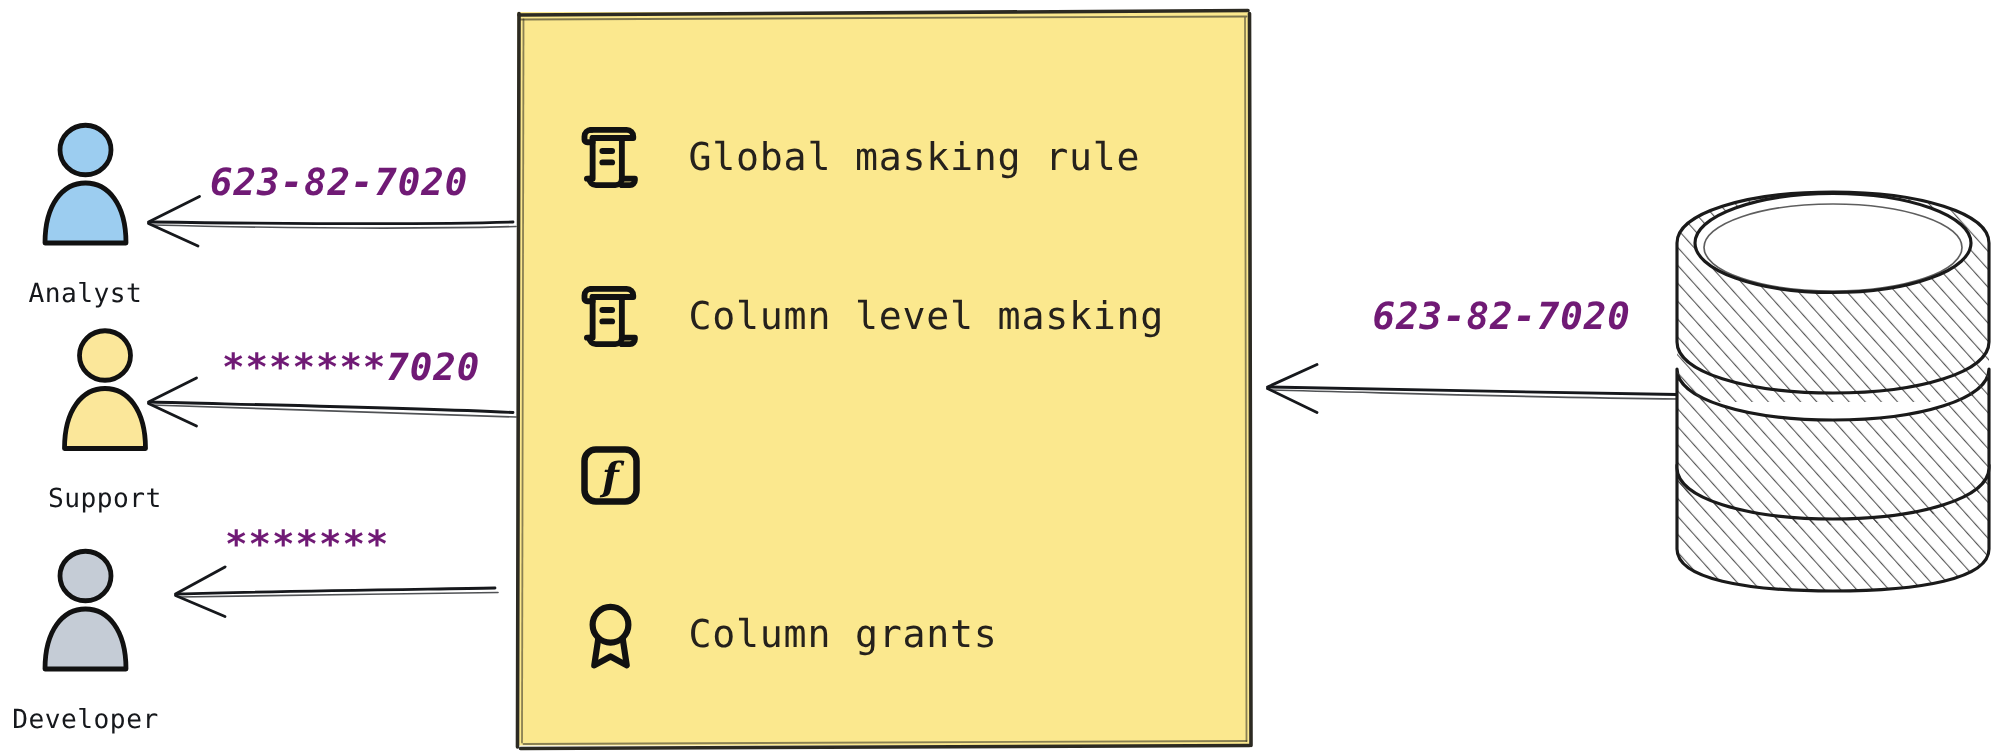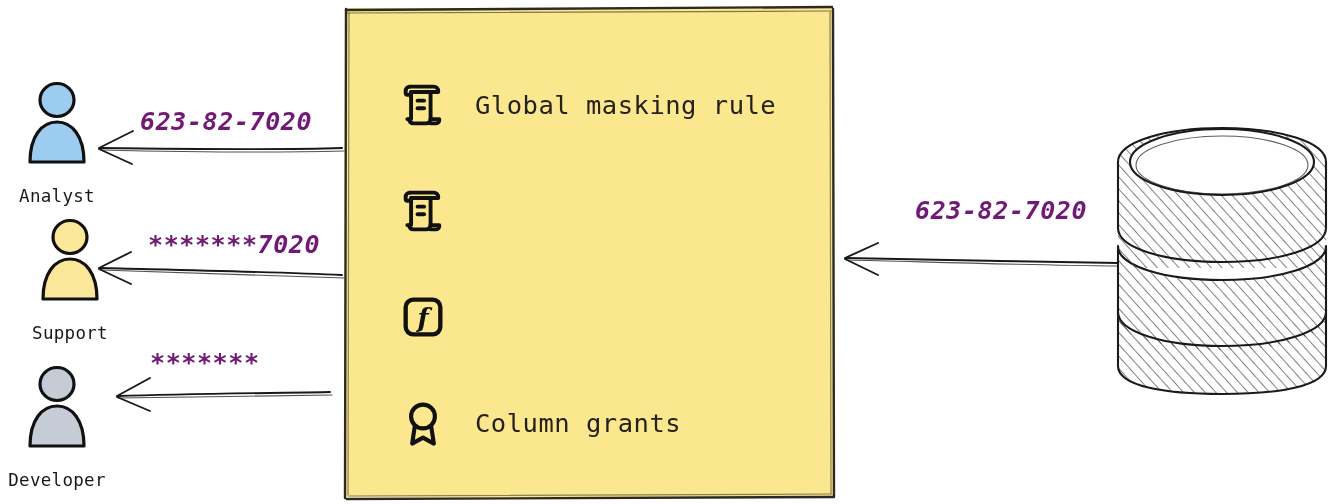--- a/index.html
+++ b/index.html
@@ -39,21 +39,21 @@
     box-sizing: border-box;
   }
 
   .policy-list {
     position: absolute;
     left: 345px;
     top: 8px;
     width: 488px;
     height: 489px;
     box-sizing: border-box;
-    padding: 44px 0 0 52px;
+    padding: 44px 0 0 36px;
     display: flex;
     flex-direction: column;
     justify-content: flex-start;
   }
   .policy-item {
     height: 106px;
     display: flex;
     align-items: center;
     gap: 26px;
   }
@@ -161,20 +161,21 @@
             <path d="M12 7 a4 4 0 0 0 -4 4 v2 a1.6 1.6 0 0 0 1.6 1.6 H13"></path>
             <path d="M13 12 v25 h-3.5"></path>
             <path d="M13 12 h18 v25"></path>
             <path d="M31 37 a4 4 0 0 1 -4 4 H15 a4 4 0 0 1 -4 -4"></path>
             <path d="M31 41 h5 a3 3 0 0 0 3 -3 v-1 H31"></path>
             <path d="M19 20 h6"></path>
             <path d="M19 27 h6"></path>
           </g>
         </svg>
       </span>
+      <span class="policy-label">Column level masking</span>
     </div>
 
     <div class="policy-item">
       <span class="policy-icon">
         <svg width="52" height="52" viewBox="0 0 48 48" xmlns="http://www.w3.org/2000/svg">
           <rect x="8" y="8" width="32" height="32" rx="7" ry="7" fill="none" stroke="#111" stroke-width="4"></rect>
           <text x="24" y="33" text-anchor="middle" font-family="DejaVu Serif, Liberation Serif, serif" font-size="24" font-style="italic" font-weight="700" fill="#111">f</text>
         </svg>
       </span>
     </div>

